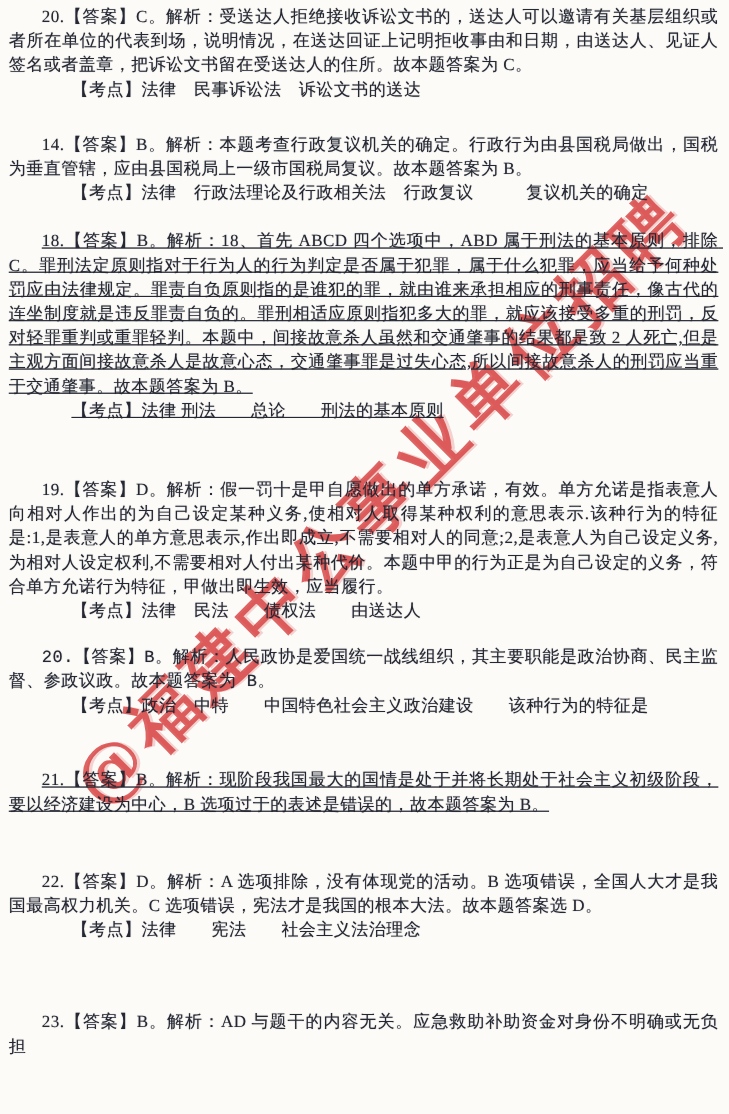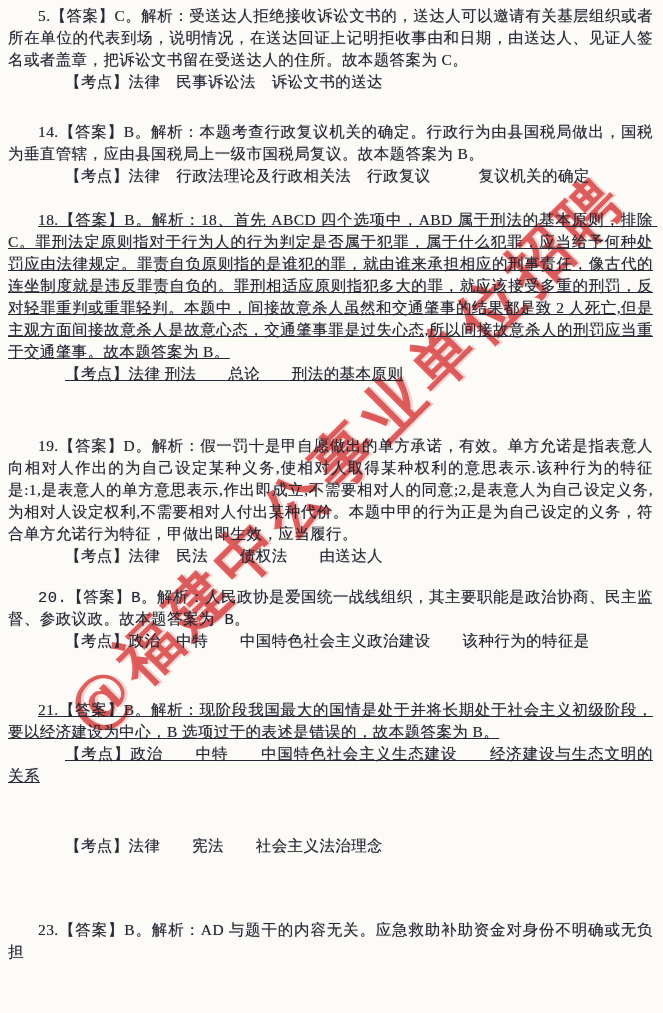--- a/index.html
+++ b/index.html
@@ -61,21 +61,21 @@
 </head>
 <body>
 
 <div class="page">
 
   <div class="watermark">@福建中公事业单位招聘</div>
 
   <div class="content">
 
     <section class="item">
-      <p class="para">5.【答案】C。解析：受送达人拒绝接收诉讼文书的，送达人可以邀请有关基层组织或者所在单位的代表到场，说明情况，在送达回证上记明拒收事由和日期，由送达人、见证人签名或者盖章，把诉讼文书留在受送达人的住所。故本题答案为 C。</p>
+      <p class="para">20.【答案】C。解析：受送达人拒绝接收诉讼文书的，送达人可以邀请有关基层组织或者所在单位的代表到场，说明情况，在送达回证上记明拒收事由和日期，由送达人、见证人签名或者盖章，把诉讼文书留在受送达人的住所。故本题答案为 C。</p>
       <p class="kp">【考点】法律　民事诉讼法　诉讼文书的送达</p>
     </section>
 
     <section class="item m17">
       <p class="para">14.【答案】B。解析：本题考查行政复议机关的确定。行政行为由县国税局做出，国税为垂直管辖，应由县国税局上一级市国税局复议。故本题答案为 B。</p>
       <p class="kp">【考点】法律　行政法理论及行政相关法　行政复议　　　复议机关的确定</p>
     </section>
 
     <section class="item m18">
       <p class="para">18.【答案】B。解析：18、首先 ABCD 四个选项中，ABD 属于刑法的基本原则，排除 C。罪刑法定原则指对于行为人的行为判定是否属于犯罪，属于什么犯罪，应当给予何种处罚应由法律规定。罪责自负原则指的是谁犯的罪，就由谁来承担相应的刑事责任，像古代的连坐制度就是违反罪责自负的。罪刑相适应原则指犯多大的罪，就应该接受多重的刑罚，反对轻罪重判或重罪轻判。本题中，间接故意杀人虽然和交通肇事的结果都是致 2 人死亡,但是主观方面间接故意杀人是故意心态，交通肇事罪是过失心态,所以间接故意杀人的刑罚应当重于交通肇事。故本题答案为 B。</p>
@@ -87,24 +87,24 @@
       <p class="kp">【考点】法律　民法　　债权法　　由送达人</p>
     </section>
 
     <section class="item m20">
       <p class="para">20.【答案】B。解析：人民政协是爱国统一战线组织，其主要职能是政治协商、民主监督、参政议政。故本题答案为 B。</p>
       <p class="kp">【考点】政治　中特　　中国特色社会主义政治建设　　该种行为的特征是</p>
     </section>
 
     <section class="item m21">
       <p class="para">21.【答案】B。解析：现阶段我国最大的国情是处于并将长期处于社会主义初级阶段，要以经济建设为中心，B 选项过于的表述是错误的，故本题答案为 B。</p>
-      <p class="kp">【考点】政治　　中特　　中国特色社会主义生态建设　　经济建设与生态文明的关系</p>
     </section>
 
     <section class="item m22">
+      <p class="para">22.【答案】D。解析：A 选项排除，没有体现党的活动。B 选项错误，全国人大才是我国最高权力机关。C 选项错误，宪法才是我国的根本大法。故本题答案选 D。</p>
       <p class="kp">【考点】法律　　宪法　　社会主义法治理念</p>
     </section>
 
     <section class="item m23">
       <p class="para">23.【答案】B。解析：AD 与题干的内容无关。应急救助补助资金对身份不明确或无负担</p>
     </section>
 
   </div>
 </div>
 

